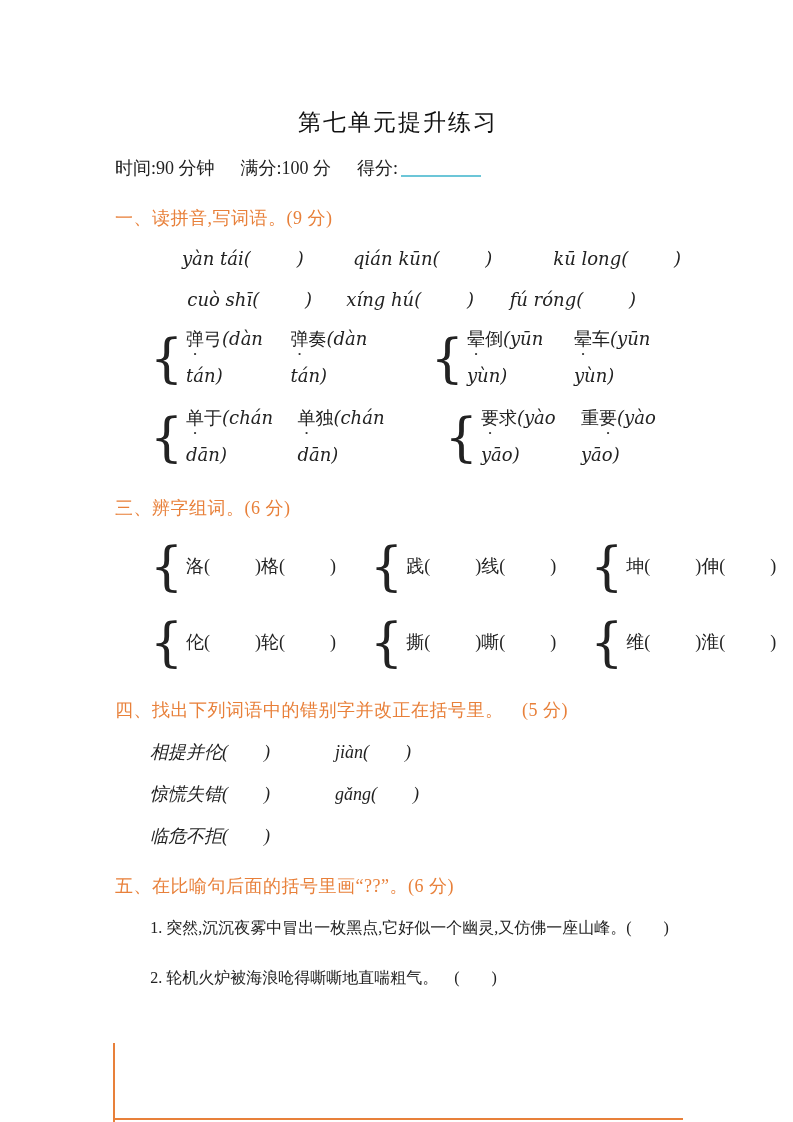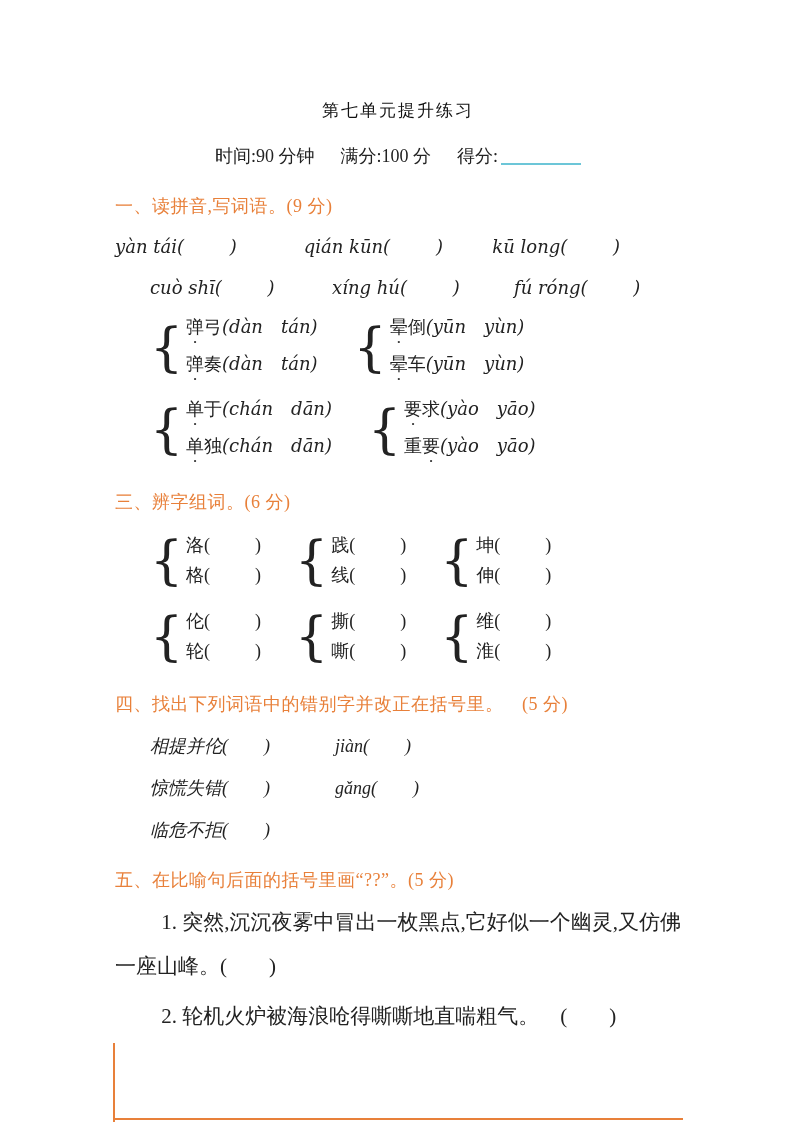--- a/index.html
+++ b/index.html
@@ -9,62 +9,62 @@
   }
   html,body{margin:0;padding:0;}
   body{
     width:793px;height:1122px;background:#ffffff;position:relative;
     font-family:"Liberation Serif","DejaVu Serif",serif;
     color:#222;overflow:hidden;
   }
   .page{position:absolute;inset:0;}
   .content{padding:96px 112px 0 115px;}
   .title{
-    text-align:center;font-size:17px;line-height:30px;letter-spacing:2px;color:#111;
+    text-align:center;font-size:23px;line-height:30px;letter-spacing:2px;color:#111;margin-top:12px;
   }
   .meta{
-    margin-top:16px;text-align:center;font-size:18px;line-height:28px;white-space:pre;
+    margin-top:16px;font-size:18px;line-height:28px;white-space:pre;
   }
   .meta .gap{display:inline-block;width:26px;}
   .score-line{
     display:inline-block;width:80px;height:2px;background:var(--scoreline);
     vertical-align:-3px;margin-left:3px;
   }
   .heading{
     margin-top:22px;font-size:18px;line-height:28px;color:var(--accent);
     letter-spacing:0.5px;
   }
   .pre{white-space:pre;}
   
   .s1row{display:flex;margin-top:13px;font-size:18px;line-height:28px;}
-  .s1row .col{width:195px;font-style:italic;font-family:"DejaVu Serif",serif;}
-  .s1row.indent{margin-left:35px;gap:20px;}
+  .s1row .col{width:195px;font-style:italic;font-family:"DejaVu Serif",serif;text-align:right;}
+  .s1row.indent{margin-left:35px;}
   .s1row.indent .col{width:162px;}
   
   .brace{
     font-family:"DejaVu Serif",serif;font-size:52px;font-weight:300;
     line-height:64px;color:#222;margin-right:3px;user-select:none;
   }
   .grp{display:inline-flex;align-items:center;}
-  .grp-lines{display:flex;flex-direction:column;}
+  .grp-lines{display:flex;flex-direction:row;}
   .s2row{display:flex;gap:36px;margin-left:35px;margin-top:8px;font-size:18px;}
   .s2line{line-height:33px;}
   .py{font-style:italic;font-family:"DejaVu Serif",serif;}
   .dot{
     -webkit-text-emphasis:filled dot #333;text-emphasis:filled dot #333;
     -webkit-text-emphasis-position:under right;text-emphasis-position:under right;
   }
   .s3row{display:flex;gap:34px;margin-left:35px;margin-top:12px;font-size:18px;}
   .s3line{line-height:30px;}
   
   .s4row{display:flex;margin-left:35px;margin-top:14px;font-size:18px;line-height:28px;font-style:italic;}
   .s4row .col{width:185px;}
   
   .para{
-    margin:6px 0 0;font-size:21px;line-height:44px;text-indent:2.2em;text-align:justify;
+    margin:6px 0 0;font-size:16px;line-height:44px;text-indent:2.2em;text-align:justify;
   }
   
   .pb-left{position:absolute;left:113px;top:1043px;width:2px;height:79px;background:var(--border);}
   .pb-bottom{position:absolute;left:113px;top:1118px;width:570px;height:2px;background:var(--border);}
 </style>
 </head>
 <body>
 
 <div class="page">
   <div class="content">
@@ -172,21 +172,21 @@
       <span class="col pre">jiàn(　　)</span>
     </div>
     <div class="s4row">
       <span class="col pre">惊慌失错(　　)</span>
       <span class="col pre">gǎng(　　)</span>
     </div>
     <div class="s4row">
       <span class="col pre">临危不拒(　　)</span>
     </div>
 
-    <div class="heading">五、在比喻句后面的括号里画“??”。(5 分)</div>
+    <div class="heading">五、在比喻句后面的括号里画“??”。(6 分)</div>
     <p class="para">1. 突然,沉沉夜雾中冒出一枚黑点,它好似一个幽灵,又仿佛一座山峰。(　　)</p>
     <p class="para">2. 轮机火炉被海浪呛得嘶嘶地直喘粗气。　(　　)</p>
 
   </div>
 
   <div class="pb-left"></div>
   <div class="pb-bottom"></div>
 </div>
 
 </body></html>

